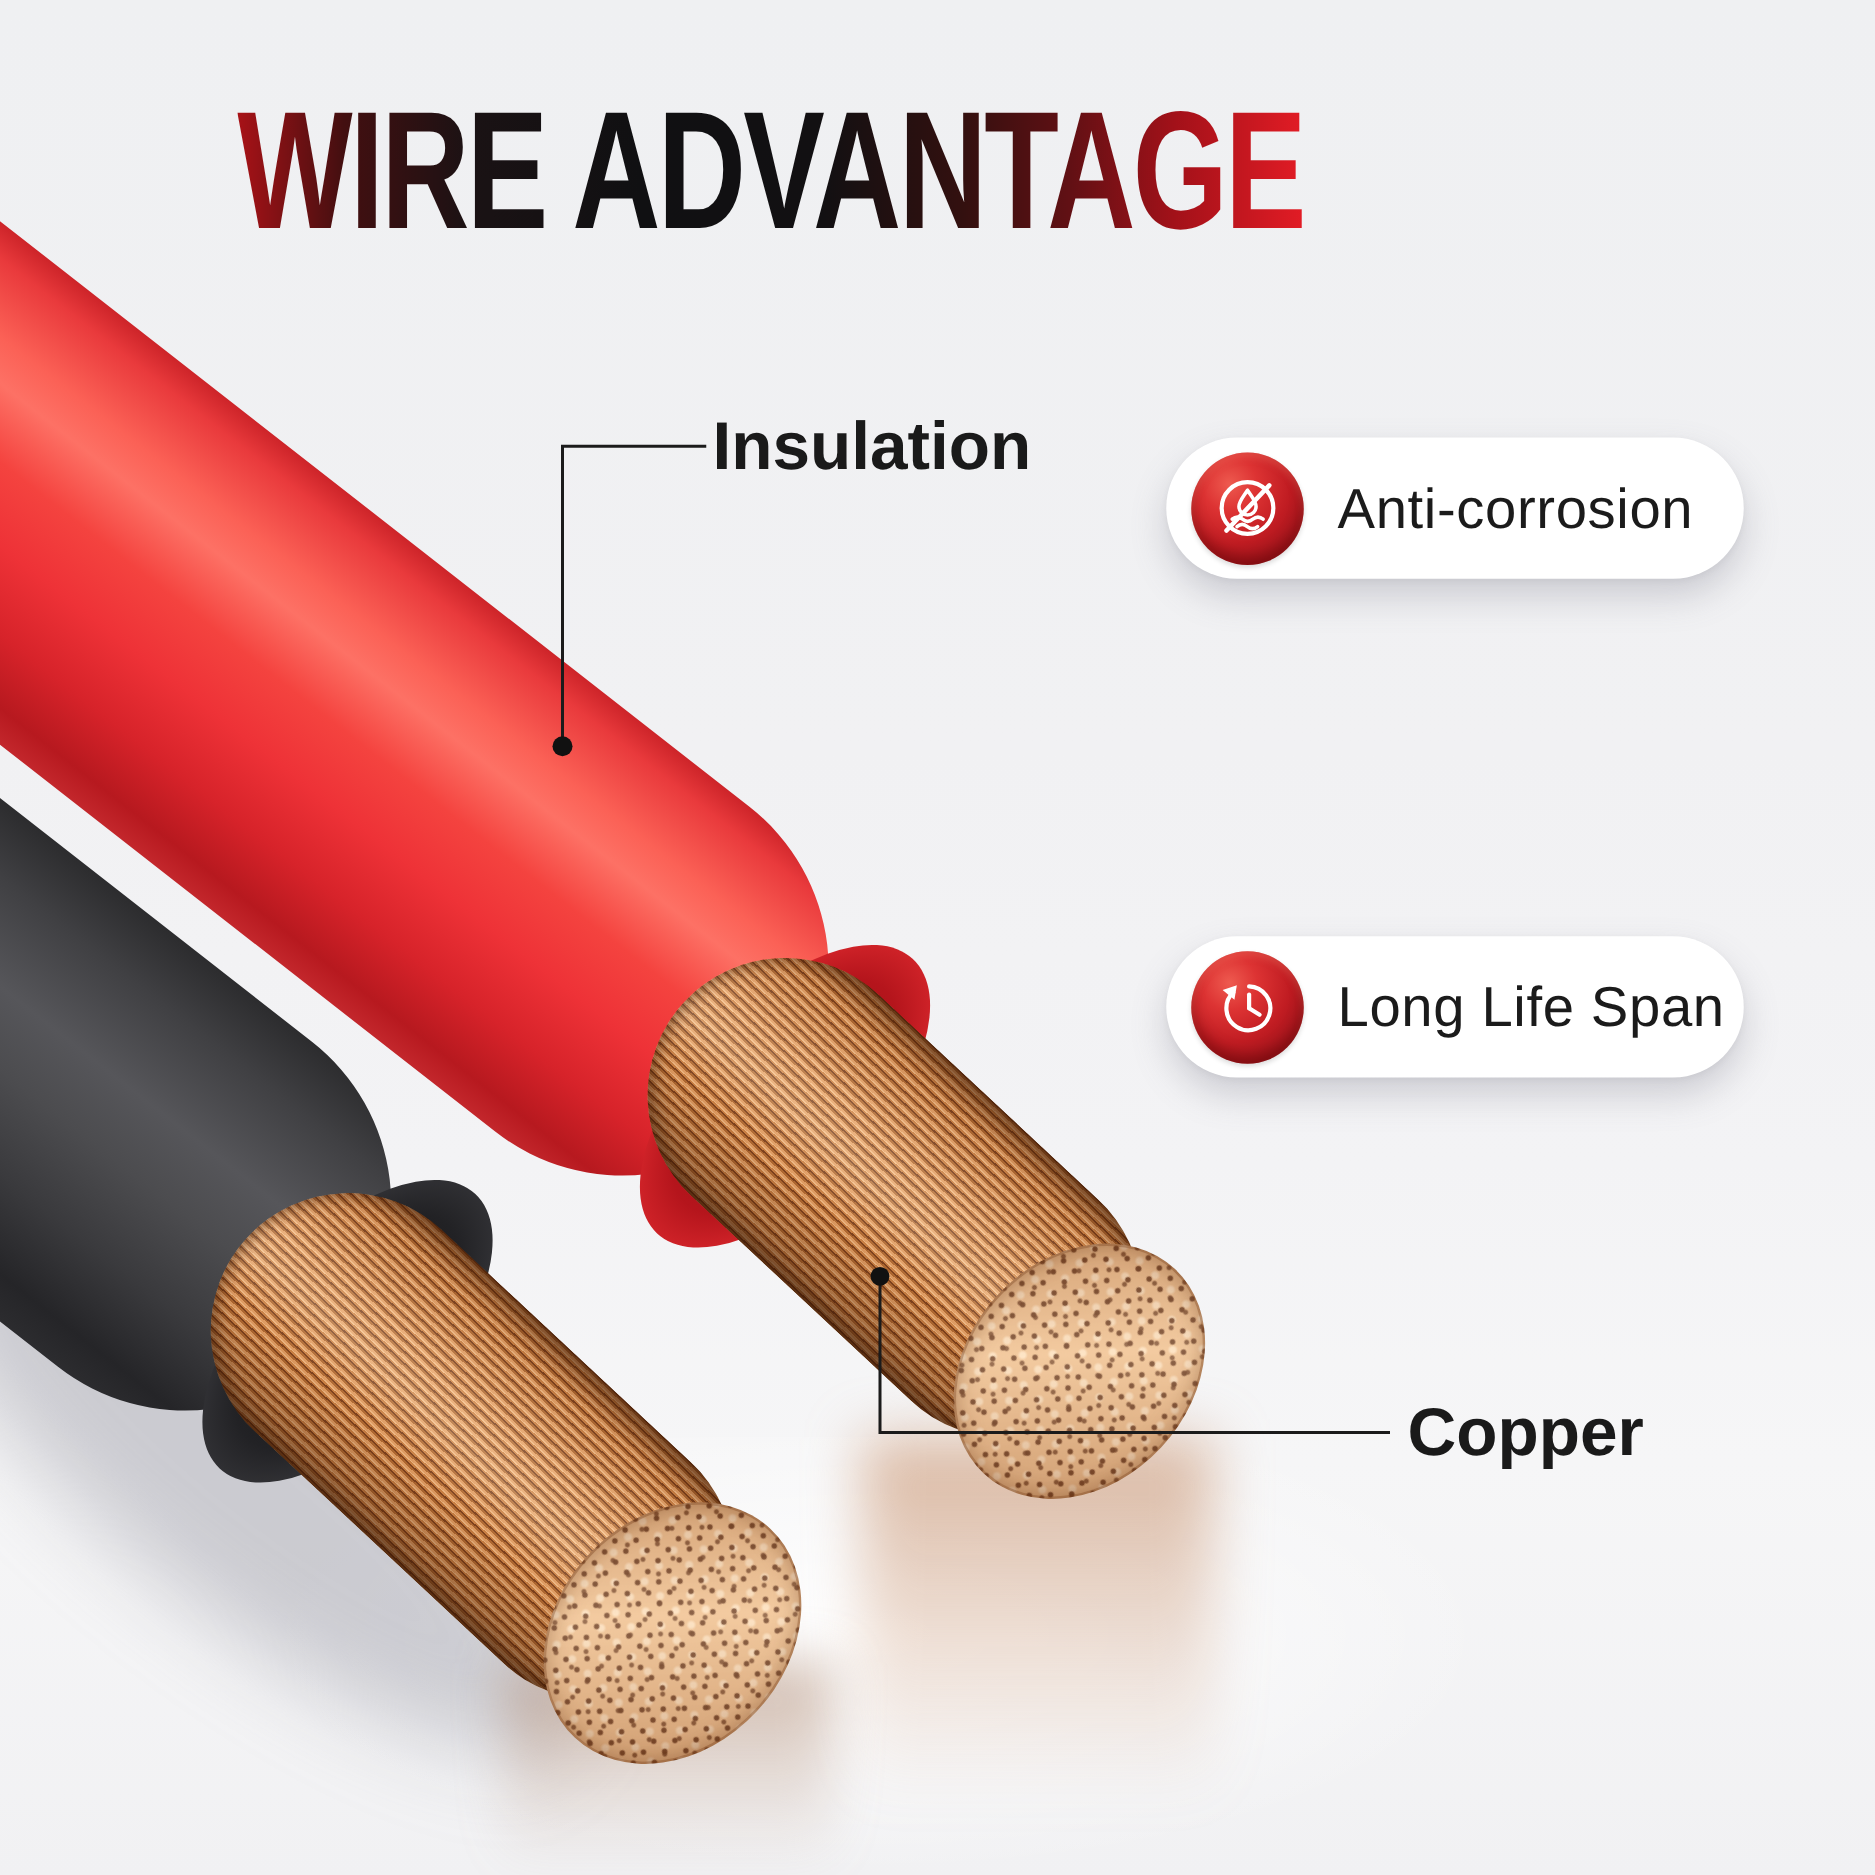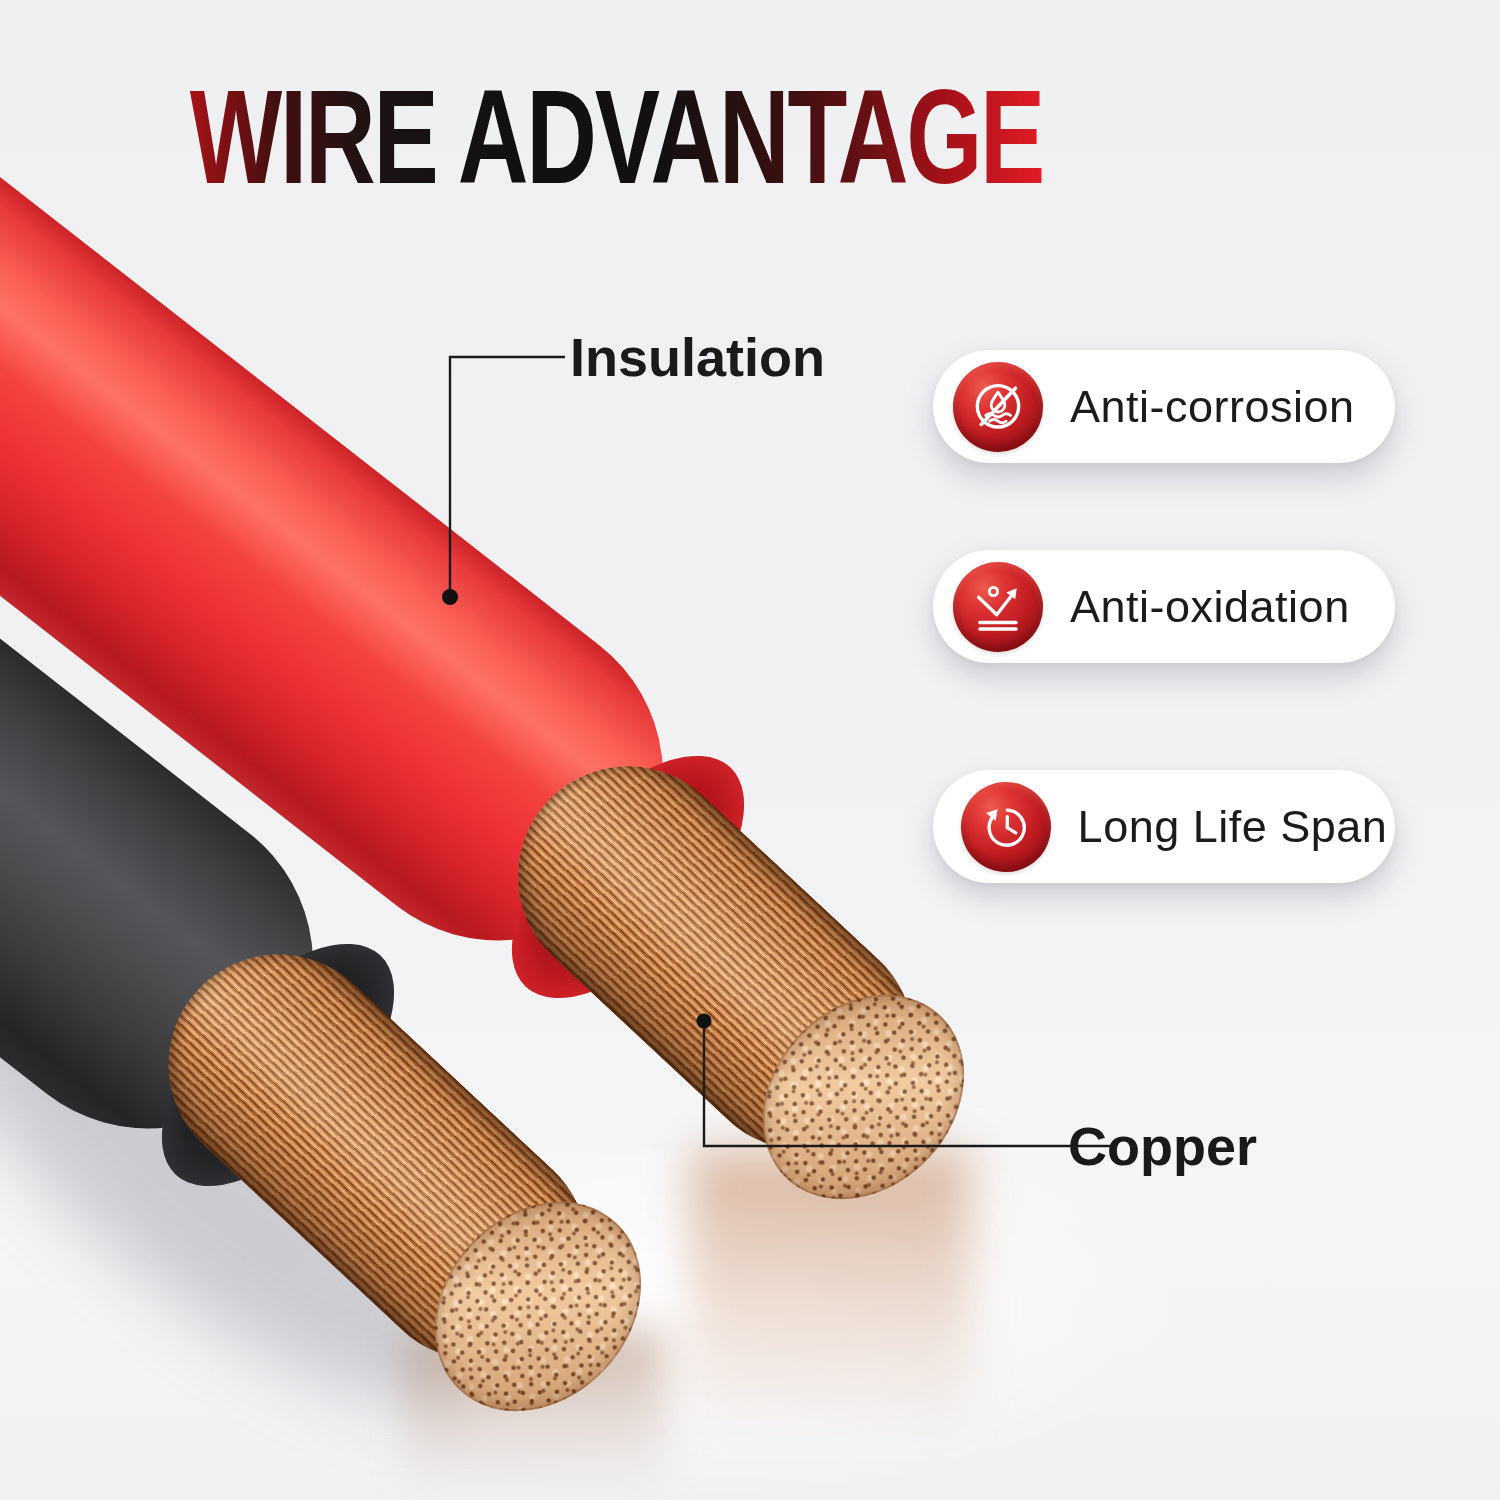--- a/index.html
+++ b/index.html
@@ -66,29 +66,29 @@
   .title-wrap{position:absolute;left:0;top:63px;width:1232px;text-align:center;z-index:6;}
   .title{
     display:inline-block;font-weight:bold;font-size:134px;line-height:1.1;letter-spacing:-3px;white-space:nowrap;
     transform:scaleX(.73);transform-origin:50% 50%;
     background:linear-gradient(90deg,#a81217 0%,#430f10 10%,#1a1214 22%,#101012 38%,#121012 55%,#33100f 68%,#611014 78%,#a31119 88%,#e21c25 100%);
     -webkit-background-clip:text;background-clip:text;color:transparent;
   }
   
   .callout-label{position:absolute;z-index:6;font-size:54px;line-height:54px;font-weight:600;color:#1a1a1a;}
   .label-insulation{left:570px;top:330px;}
-  .label-copper{left:1068px;top:1119px;}
+  .label-copper{left:1126px;top:1119px;}
   .callout-svg{position:absolute;left:0;top:0;width:1500px;height:1500px;z-index:5;pointer-events:none;}
   
   .badge{
     position:absolute;left:933px;width:462px;height:113px;border-radius:57px;z-index:6;
     background:#ffffff;display:flex;align-items:center;padding-left:20px;box-sizing:border-box;
     box-shadow:0 14px 28px rgba(120,120,135,.30), 0 2px 6px rgba(0,0,0,.05);
   }
-  .badge-1{top:350px;} .badge-2{top:550px;} .badge-3{top:770px;justify-content:center;}
+  .badge-1{top:350px;} .badge-2{top:550px;} .badge-3{top:749px;}
   .badge-icon{
     width:90px;height:90px;border-radius:50%;flex:0 0 auto;
     background:radial-gradient(circle at 34% 28%,#ee5a4f 0%,#dd3333 25%,#c01c22 55%,#96121a 85%,#8a1016 100%);
     box-shadow:inset 0 -7px 10px rgba(80,0,0,.4), inset 0 4px 6px rgba(255,130,110,.35), 0 2px 4px rgba(0,0,0,.15);
     display:flex;align-items:center;justify-content:center;
   }
   .badge-icon svg{width:62px;height:62px;}
   .badge-label{margin-left:27px;font-size:45px;color:#1b1b1b;letter-spacing:.5px;}
 </style>
 </head>
@@ -135,32 +135,20 @@
         <circle cx="24" cy="23.5" r="16" stroke-width="2.6"></circle>
         <path d="M24 12.5 C21.2 16.8, 18.7 19.5, 18.7 22.6 A5.3 5.3 0 0 0 29.3 22.6 C29.3 19.5, 26.8 16.8, 24 12.5 Z" stroke-width="2.2"></path>
         <path d="M14.5 30.5 q3.2 -2.6 6.4 0 q3.2 2.6 6.4 0 q3.2 -2.6 6.4 0" stroke-width="2.2"></path>
         <path d="M17.5 35 q3.2 -2.6 6.4 0 q3.2 2.6 6.4 0" stroke-width="2.2"></path>
         <line x1="11" y1="37.5" x2="37.5" y2="9.5" stroke-width="2.8"></line>
       </svg>
     </div>
     <span class="badge-label">Anti-corrosion</span>
   </div>
 
-  <div class="badge badge-2">
-    <div class="badge-icon">
-      <svg viewBox="0 0 48 48" fill="none" stroke="#fff" stroke-linecap="round" stroke-linejoin="round">
-        <polyline points="9,16.5 23,30 35,14.5" stroke-width="2.6"></polyline>
-        <polygon points="38.5,9.5 37.3,18 30.5,12.8" fill="#fff" stroke="none"></polygon>
-        <circle cx="20.5" cy="12" r="3.2" stroke-width="2.2"></circle>
-        <line x1="10" y1="36" x2="38" y2="36" stroke-width="2.6"></line>
-        <line x1="10" y1="41" x2="38" y2="41" stroke-width="2.6"></line>
-      </svg>
-    </div>
-    <span class="badge-label">Anti-oxidation</span>
-  </div>
 
   <div class="badge badge-3">
     <div class="badge-icon">
       <svg viewBox="0 0 48 48" fill="none" stroke="#fff" stroke-linecap="round" stroke-linejoin="round">
         <path d="M15.2 14.6 A 13.6 13.6 0 1 0 25 10.9" stroke-width="2.6"></path>
         <polygon points="8.6,13.2 17.4,10.2 15.9,19.2" fill="#fff" stroke="none"></polygon>
         <line x1="25" y1="24.5" x2="25" y2="16" stroke-width="2.6"></line>
         <line x1="25" y1="24.5" x2="31.5" y2="28.5" stroke-width="2.6"></line>
       </svg>
     </div>

